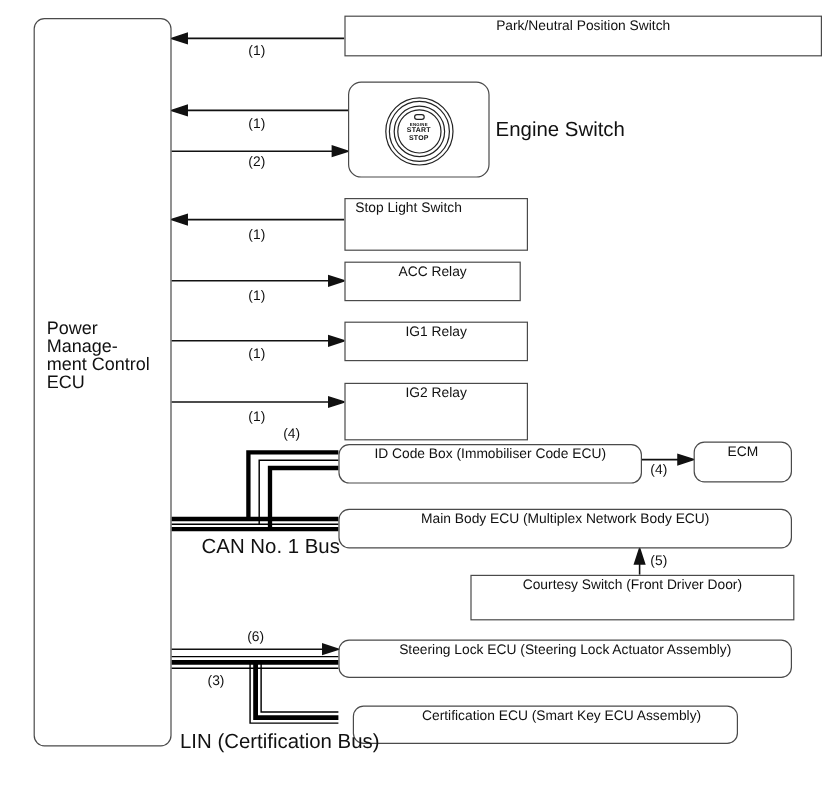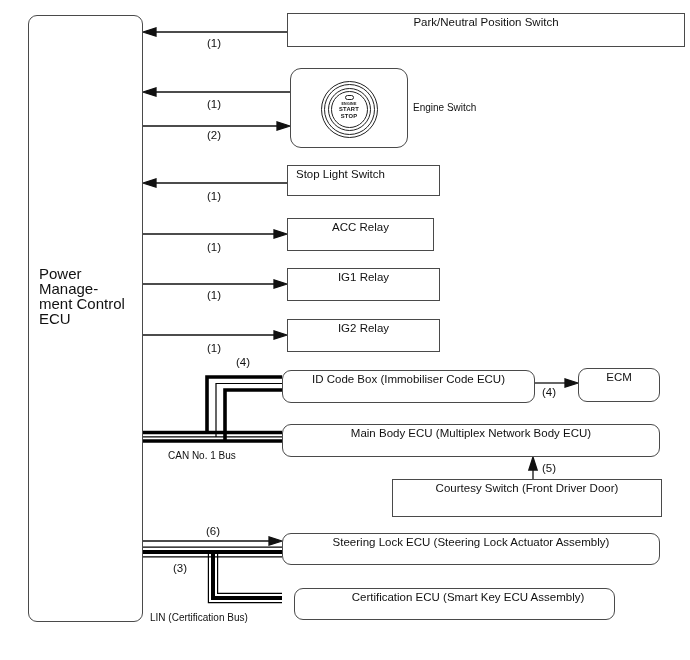--- a/index.html
+++ b/index.html
@@ -25,21 +25,21 @@
     display: block;
     padding-top: 2px;
     font-size: 11.5px;
     line-height: 13px;
     text-align: center;
     white-space: nowrap;
   }
   .node-label.left { text-align: left; padding-left: 8px; }
   .float-label {
     position: absolute;
-    font-size: 10px;
+    font-size: 17px;
     line-height: 13px;
     white-space: nowrap;
     z-index: 3;
   }
   .num {
     position: absolute;
     font-size: 11.5px;
     line-height: 12px;
     transform: translateX(-50%);
     z-index: 3;
@@ -151,33 +151,33 @@
       <div class="slot" style="left:53.5px; top:26px; width:9px; height:4.5px;"></div>
       <div class="btn-text" style="left:29.5px; top:32.5px; width:57px;">
         <div class="btn-engine">ENGINE</div>
         <div class="btn-start">START</div>
         <div class="btn-stop">STOP</div>
       </div>
     </div>
   </div>
   <div class="float-label" style="left:413px; top:101px;">Engine Switch</div>
 
-  <div class="box" style="left:287px; top:165px; width:153px; height:31px;">
+  <div class="box" style="left:287px; top:165px; width:153px; height:44px;">
     <span class="node-label left">Stop Light Switch</span>
   </div>
 
   <div class="box" style="left:287px; top:218px; width:147px; height:33px;">
     <span class="node-label">ACC Relay</span>
   </div>
 
   <div class="box" style="left:287px; top:268px; width:153px; height:33px;">
     <span class="node-label">IG1 Relay</span>
   </div>
 
-  <div class="box" style="left:287px; top:319px; width:153px; height:33px;">
+  <div class="box" style="left:287px; top:319px; width:153px; height:48px;">
     <span class="node-label">IG2 Relay</span>
   </div>
 
   <div class="box rounded" style="left:282px; top:370px; width:253px; height:33px;">
     <span class="node-label">ID Code Box (Immobiliser Code ECU)</span>
   </div>
 
   <div class="box rounded" style="left:578px; top:368px; width:82px; height:34px;">
     <span class="node-label">ECM</span>
   </div>

